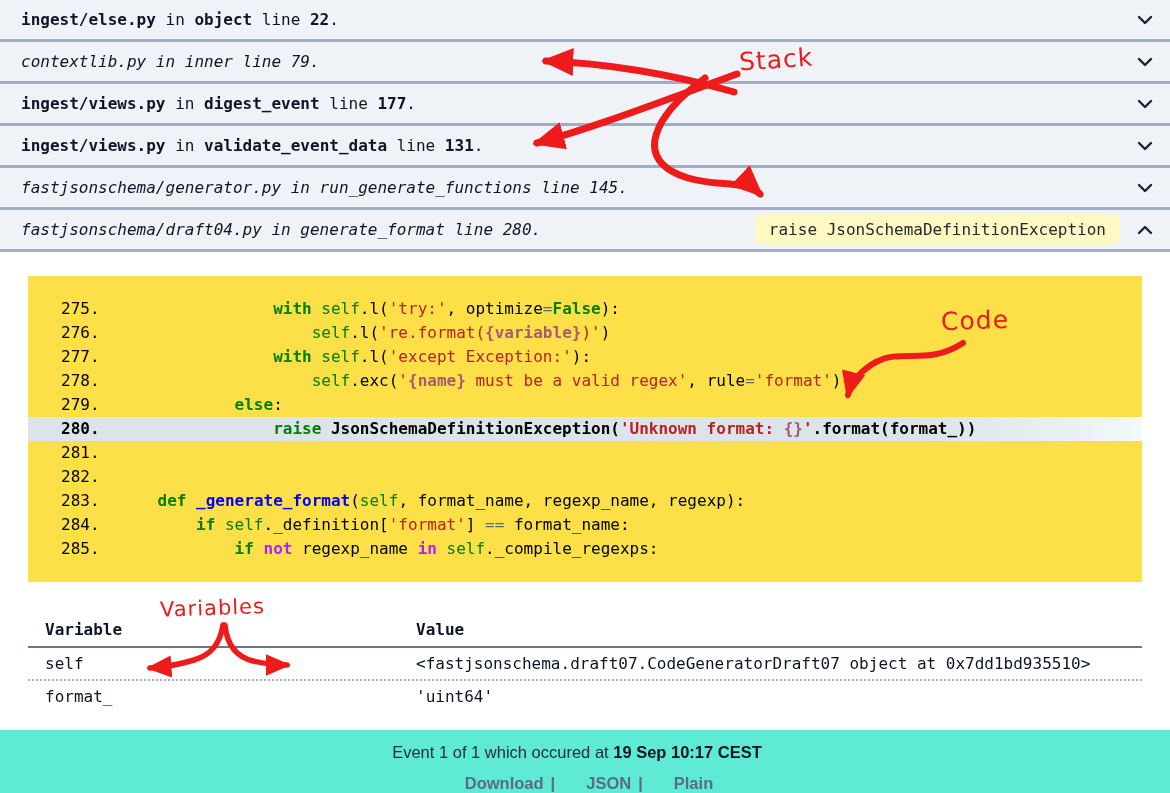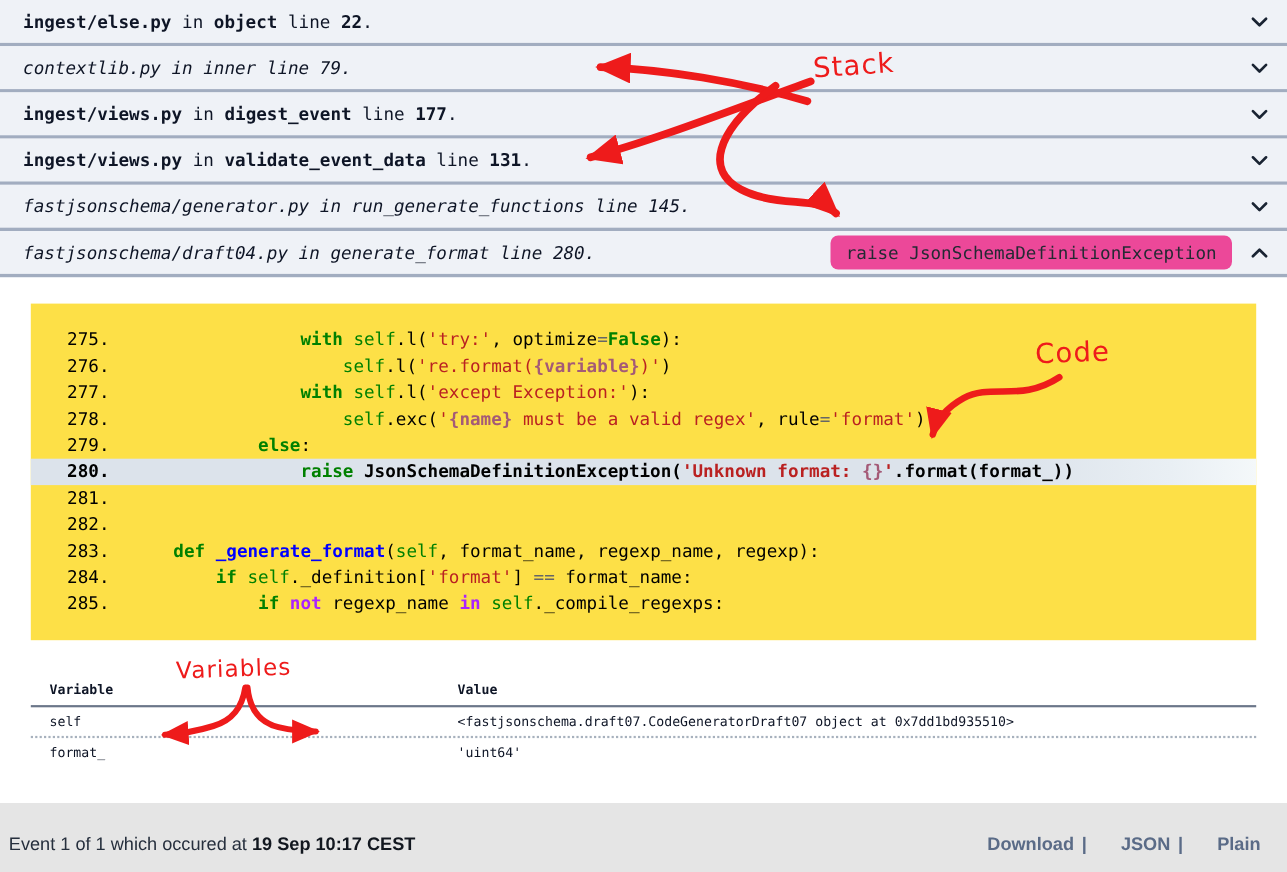--- a/index.html
+++ b/index.html
@@ -6,51 +6,51 @@
   body{width:1170px;height:793px;position:relative;overflow:hidden;
        font-family:"DejaVu Sans Mono",monospace;}
 
   
   .stack-row{display:flex;align-items:center;justify-content:space-between;
              height:39px;background:#eff2f7;border-bottom:3px solid #a2adc0;
              padding:0 14px 0 21px;font-size:16px;color:#0e1526;cursor:pointer;}
   .stack-row .frame-text .b{font-weight:bold;}
   .stack-row.lib .frame-text{font-style:italic;}
   .frame-right{display:flex;align-items:center;gap:14px;}
-  .badge{background:#ec4899;border-radius:7px;padding:6px 14px;font-size:16px;color:#232a33;white-space:nowrap;}
+  .badge{background:#fef9c3;border-radius:7px;padding:6px 14px;font-size:16px;color:#232a33;white-space:nowrap;}
   .chev{display:flex;width:22px;justify-content:center;align-items:center;}
 
   
   .code-block{margin:24px 28px 0;background:#fde047;padding:21px 0;
               font-size:16px;line-height:24px;}
   .code-line{white-space:pre;padding:0 20px 0 33px;color:#000;min-height:24px;}
   .ln{display:inline-block;width:58px;color:#000;}
   .code-line.hl{font-weight:bold;
     background:linear-gradient(90deg,#dce3eb 0%,#dce3eb 80%,#e9eff4 93%,#f4f8fa 100%);}
   .tk-k,.tk-kc{color:#008000;font-weight:bold;}
   .tk-bp{color:#008000;}
   .tk-s{color:#BA2121;}
   .tk-si{color:#A45A77;font-weight:bold;}
   .tk-ow{color:#AA22FF;font-weight:bold;}
   .tk-o{color:#666666;}
   .tk-nf{color:#0000FF;font-weight:bold;}
   .tk-p{color:#000;}
 
   
-  .vars{margin:34px 28px 0;font-size:12px;color:#0e1526;}
+  .vars{margin:34px 28px 0;font-size:16px;color:#0e1526;}
   .vars-row{display:grid;grid-template-columns:371px 1fr;align-items:center;}
   .vars-head{font-weight:bold;border-bottom:2px solid #6b7689;padding:4px 0 7px;}
   .vars-row.dotted{border-bottom:2px dotted #a7b1bd;}
   .vars-row .cell{padding:6px 0 6px 17px;white-space:nowrap;}
   .vars-head .cell{padding:0 0 0 17px;}
 
   
-  .footer{position:absolute;left:0;bottom:0;width:100%;height:63px;background:#e5e5e5;
+  .footer{position:absolute;left:0;bottom:0;width:100%;height:63px;background:#5eead4;
           display:flex;align-items:center;justify-content:space-between;box-sizing:border-box;
-          padding:13px 24px 0 8px;font-family:"Liberation Sans",sans-serif;font-size:16.5px;color:#262f3d;}
+          padding:13px 24px 0 8px;font-family:"Liberation Sans",sans-serif;font-size:16.5px;color:#262f3d;flex-direction:column;}
   .footer .evt-time{font-weight:bold;color:#12171f;}
   .footer-links{font-weight:bold;color:#5a6b87;}
   .footer-links a{color:#5a6b87;text-decoration:none;margin-left:24px;}
   .footer-links .sep{margin:0 7px;}
 
   
   .ann-label{position:absolute;color:#ee1b1b;font-family:"DejaVu Sans",sans-serif;
              z-index:11;pointer-events:none;letter-spacing:1px;}
   #stack-label{left:739px;top:45px;font-size:25px;transform:rotate(-4deg);}
   #code-label{left:941px;top:306px;font-size:25px;transform:rotate(-2deg);}

